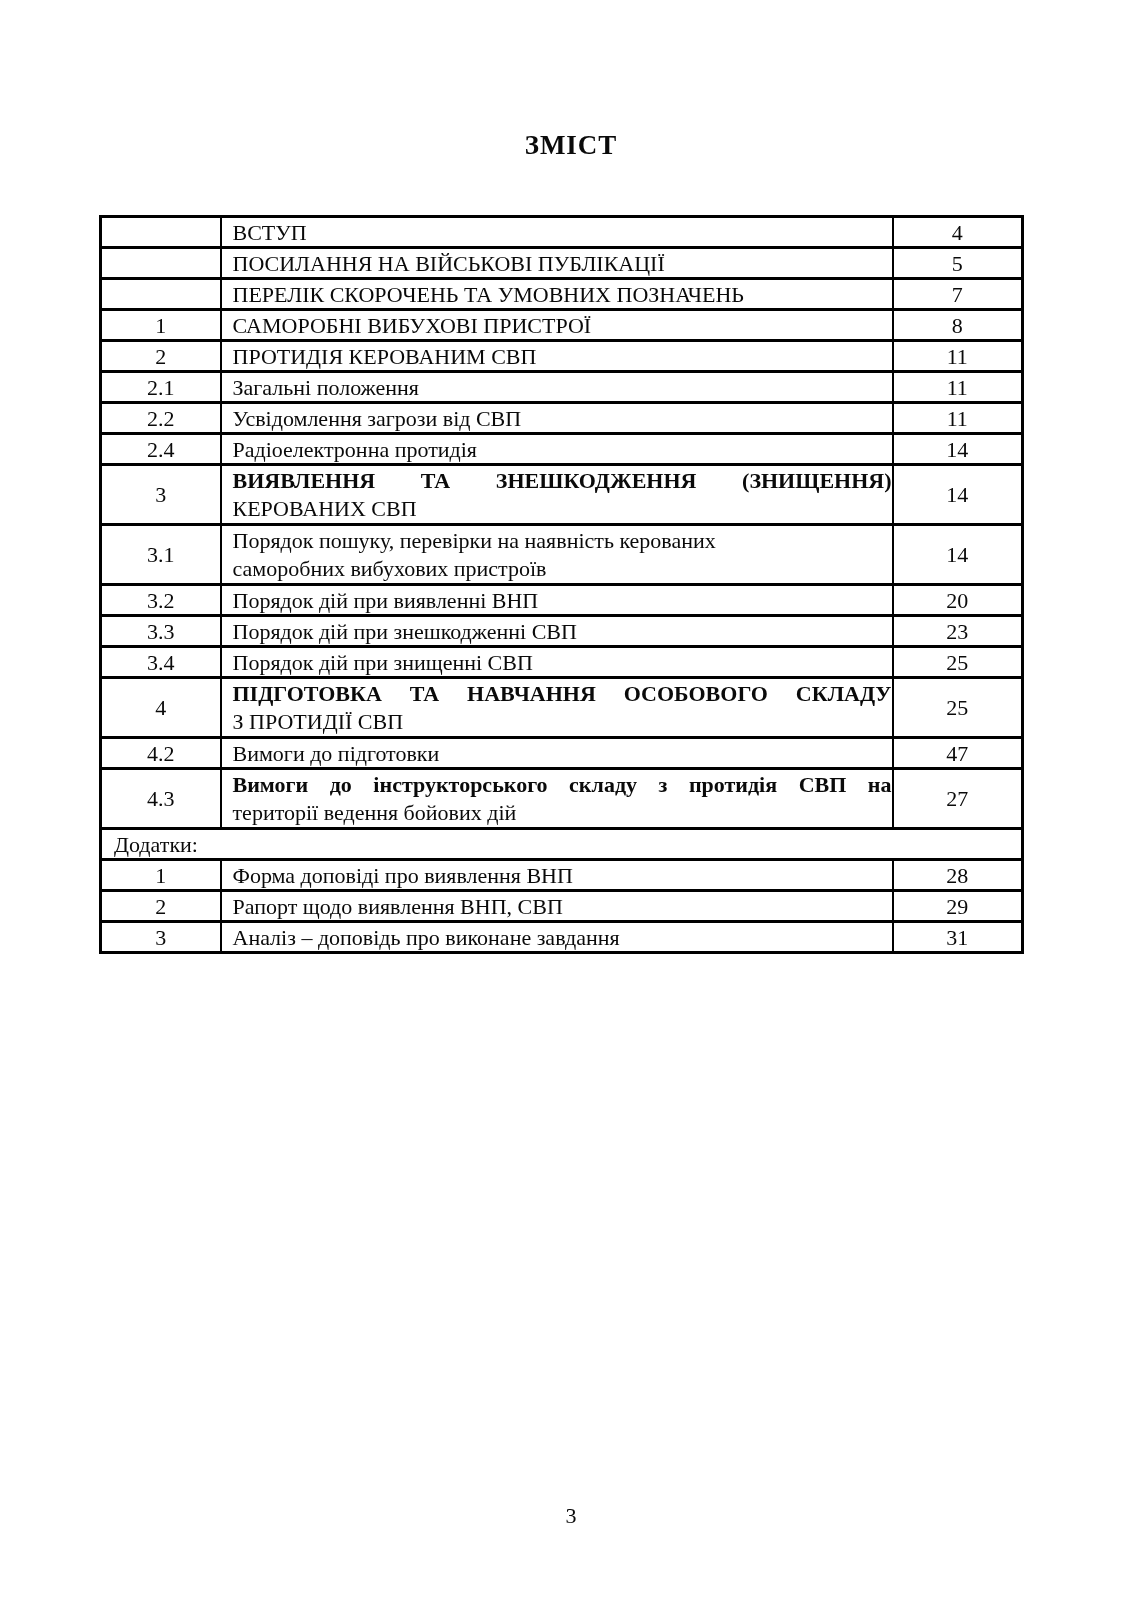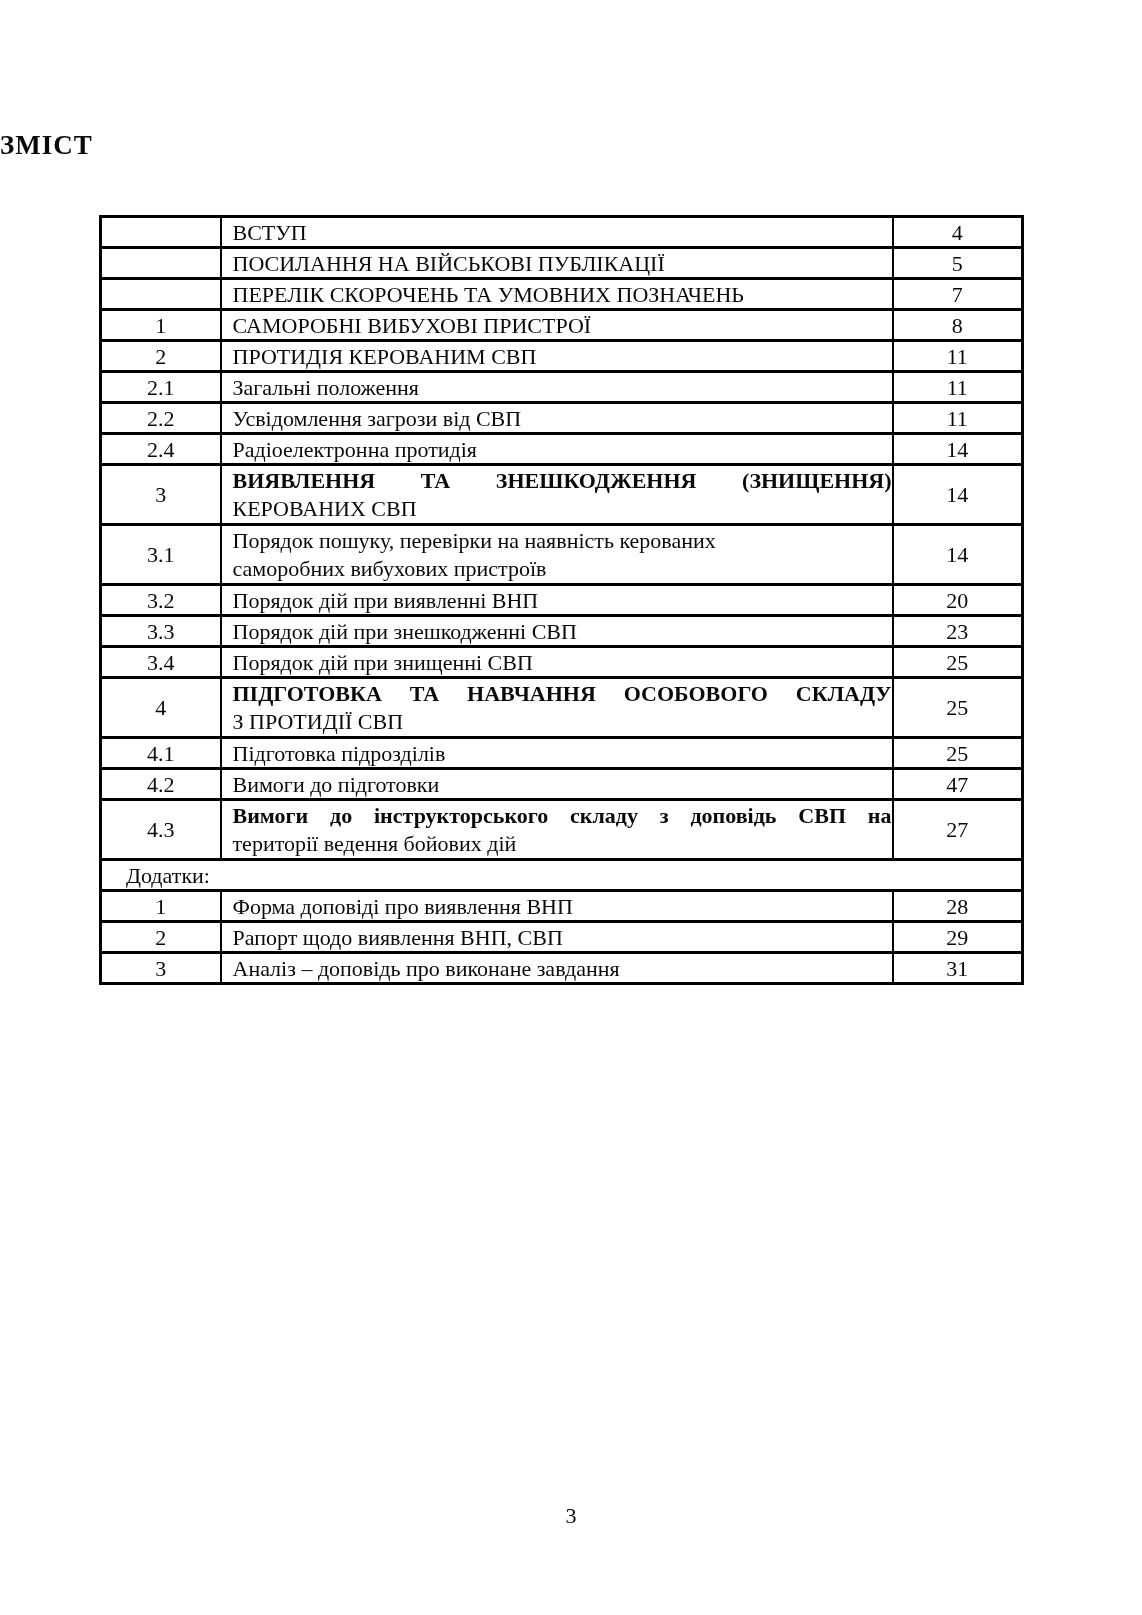--- a/index.html
+++ b/index.html
@@ -16,20 +16,21 @@
     font-family: "Liberation Serif", "DejaVu Serif", serif;
     overflow: hidden;
     margin: 0 auto;
   }
   .doc-title {
     position: absolute;
     top: 128px;
     left: 0;
     width: 100%;
     margin: 0;
+    text-align: center;
     font-size: 27px;
     font-weight: bold;
     letter-spacing: 1px;
     line-height: 34px;
   }
   table.toc-table {
     position: absolute;
     left: 99px;
     top: 215px;
     width: 922px;
@@ -56,21 +57,21 @@
     text-align: center;
   }
   td.title-cell {
     text-align: left;
     padding-left: 11px;
     padding-right: 0;
   }
   tr.row-single td.title-cell { white-space: nowrap; overflow: hidden; }
   td.section-cell {
     text-align: left;
-    padding-left: 24px;
+    padding-left: 12px;
     height: 28px;
     margin-top: 28px;
   }
   .cell-line {
     display: block;
     line-height: 28px;
   }
   .cell-line.line-justify {
     text-align: justify;
     text-align-last: justify;
@@ -172,33 +173,28 @@
         </tr>
         <tr class="row-double">
           <td class="num-cell">4</td>
           <td class="title-cell">
             <div class="cell-line line-justify">ПІДГОТОВКА ТА НАВЧАННЯ ОСОБОВОГО СКЛАДУ</div>
             <div class="cell-line">З ПРОТИДІЇ СВП</div>
           </td>
           <td class="page-cell">25</td>
         </tr>
         <tr class="row-single">
-          <td class="num-cell">4.1</td>
-          <td class="title-cell">Підготовка підрозділів</td>
-          <td class="page-cell">25</td>
-        </tr>
-        <tr class="row-single">
           <td class="num-cell">4.2</td>
           <td class="title-cell">Вимоги до підготовки</td>
           <td class="page-cell">47</td>
         </tr>
         <tr class="row-double">
           <td class="num-cell">4.3</td>
           <td class="title-cell">
-            <div class="cell-line line-justify">Вимоги до інструкторського складу з доповідь СВП на</div>
+            <div class="cell-line line-justify">Вимоги до інструкторського складу з протидія СВП на</div>
             <div class="cell-line">території ведення бойових дій</div>
           </td>
           <td class="page-cell">27</td>
         </tr>
         <tr class="row-single">
           <td colspan="3" class="section-cell">Додатки:</td>
         </tr>
         <tr class="row-single">
           <td class="num-cell">1</td>
           <td class="title-cell">Форма доповіді про виявлення ВНП</td>

